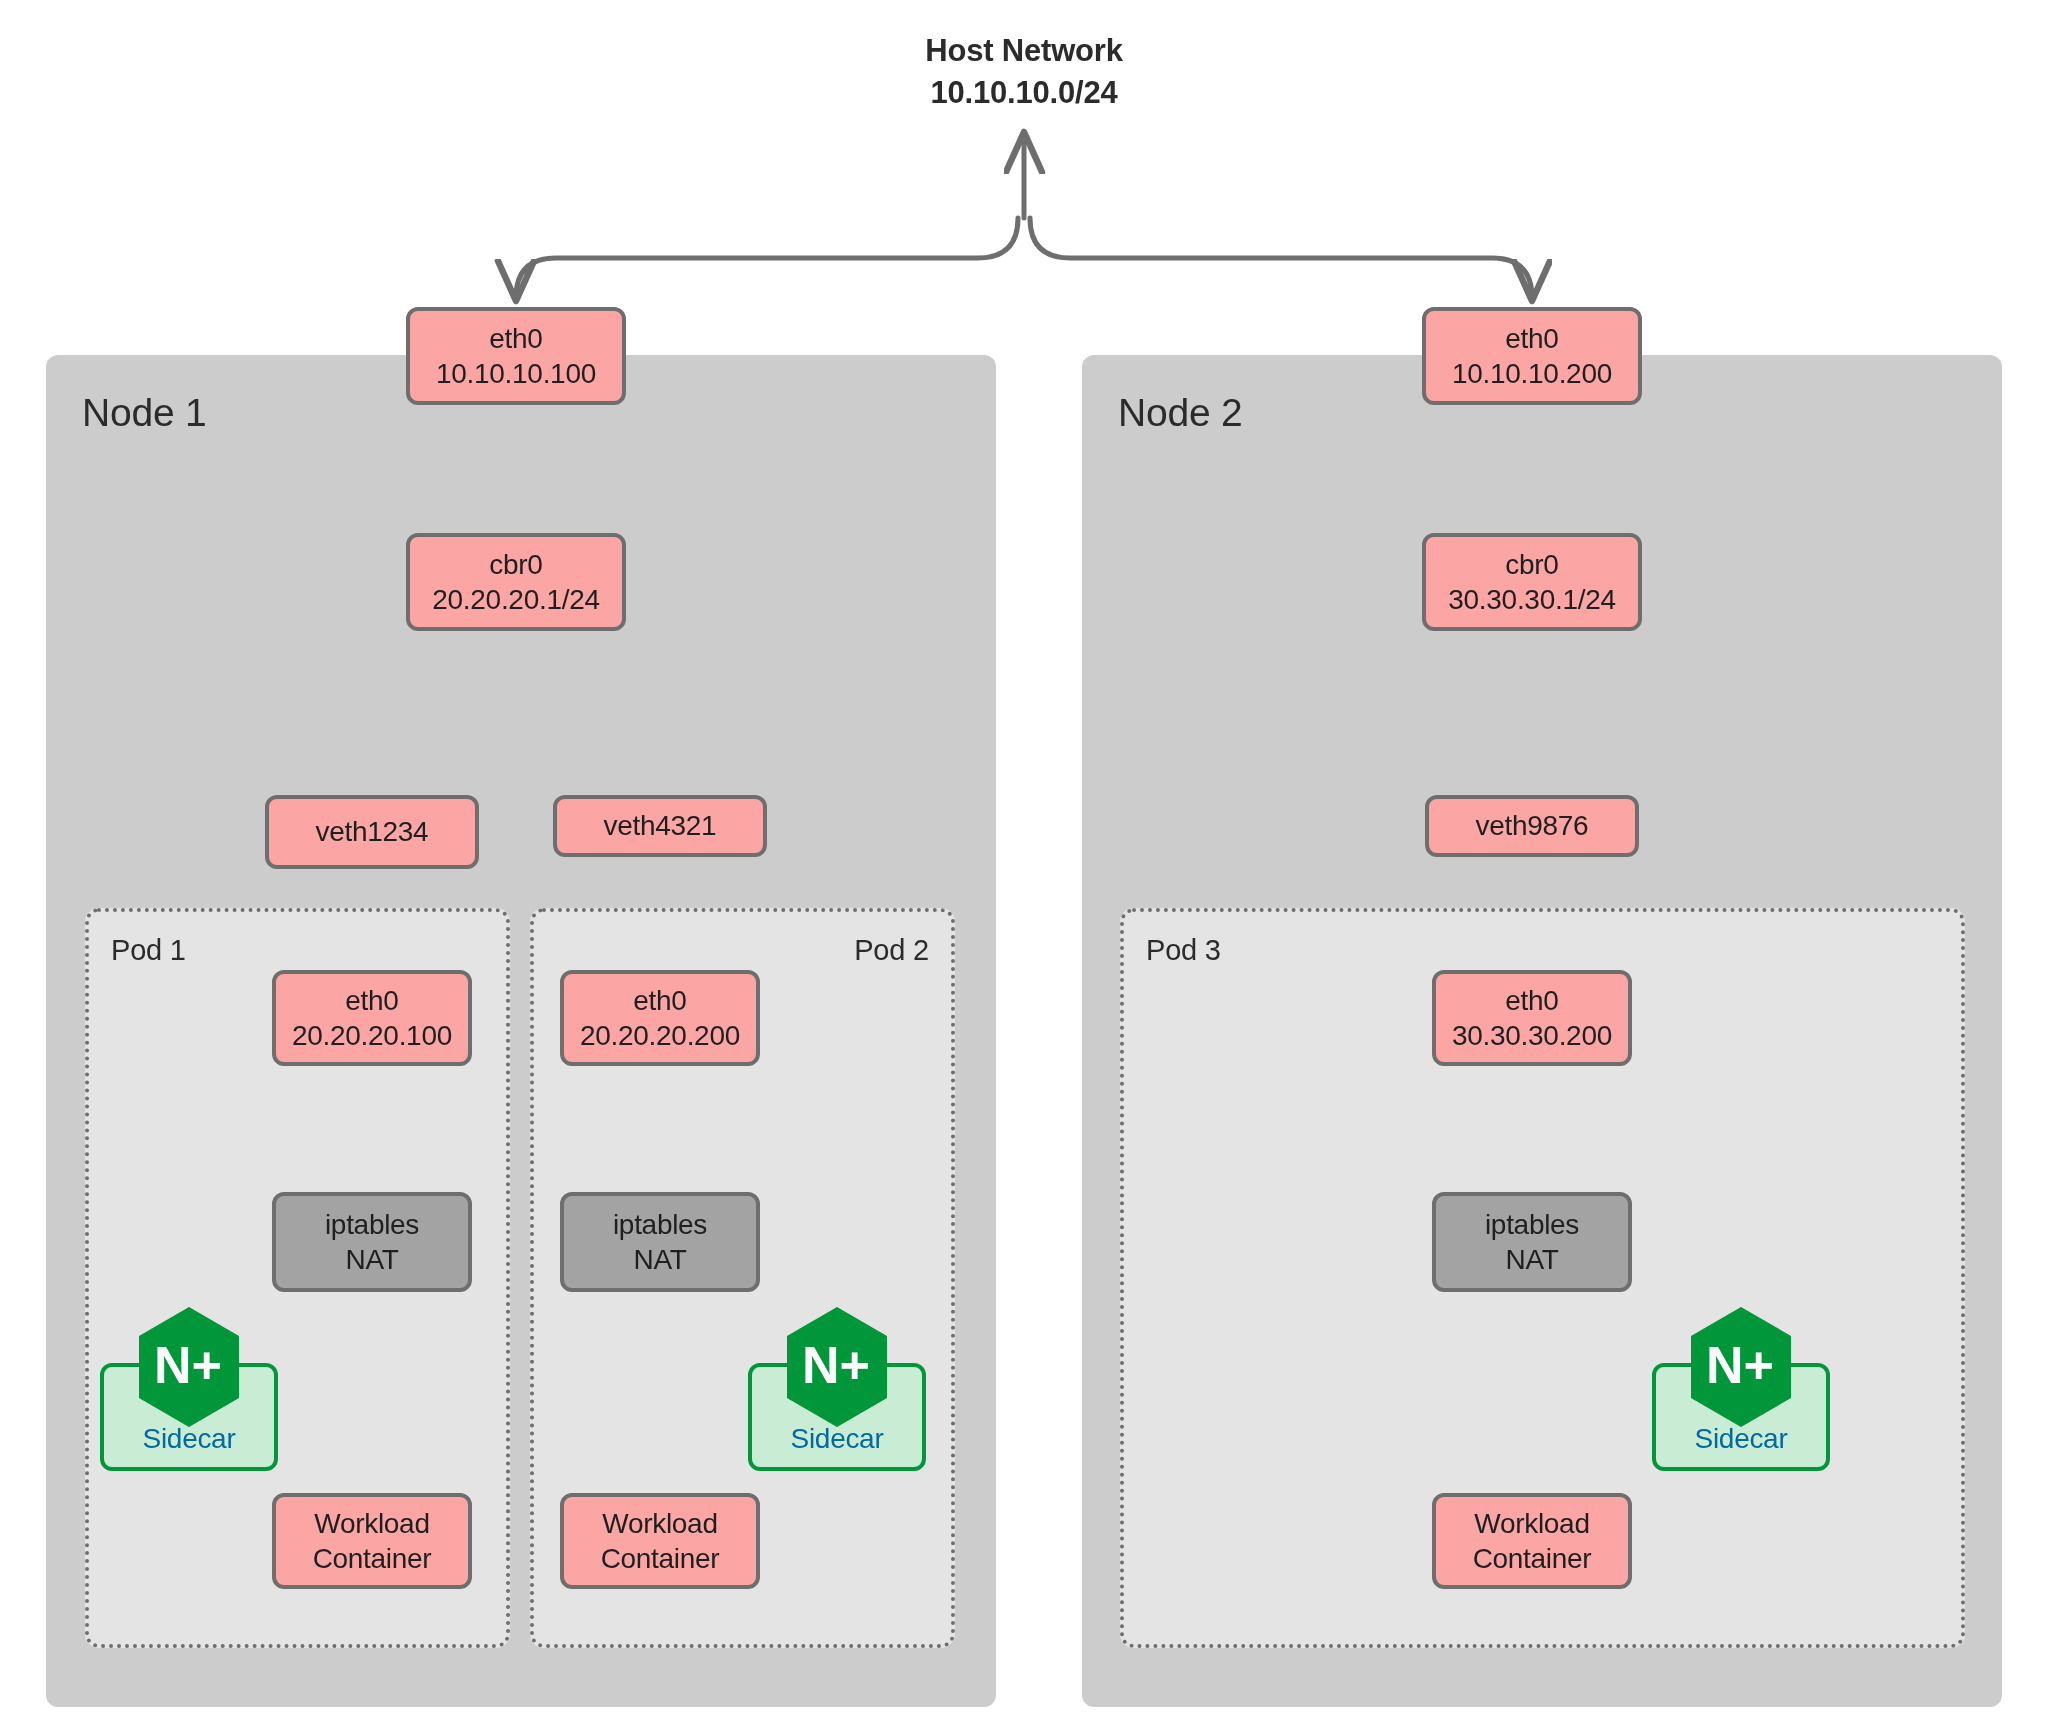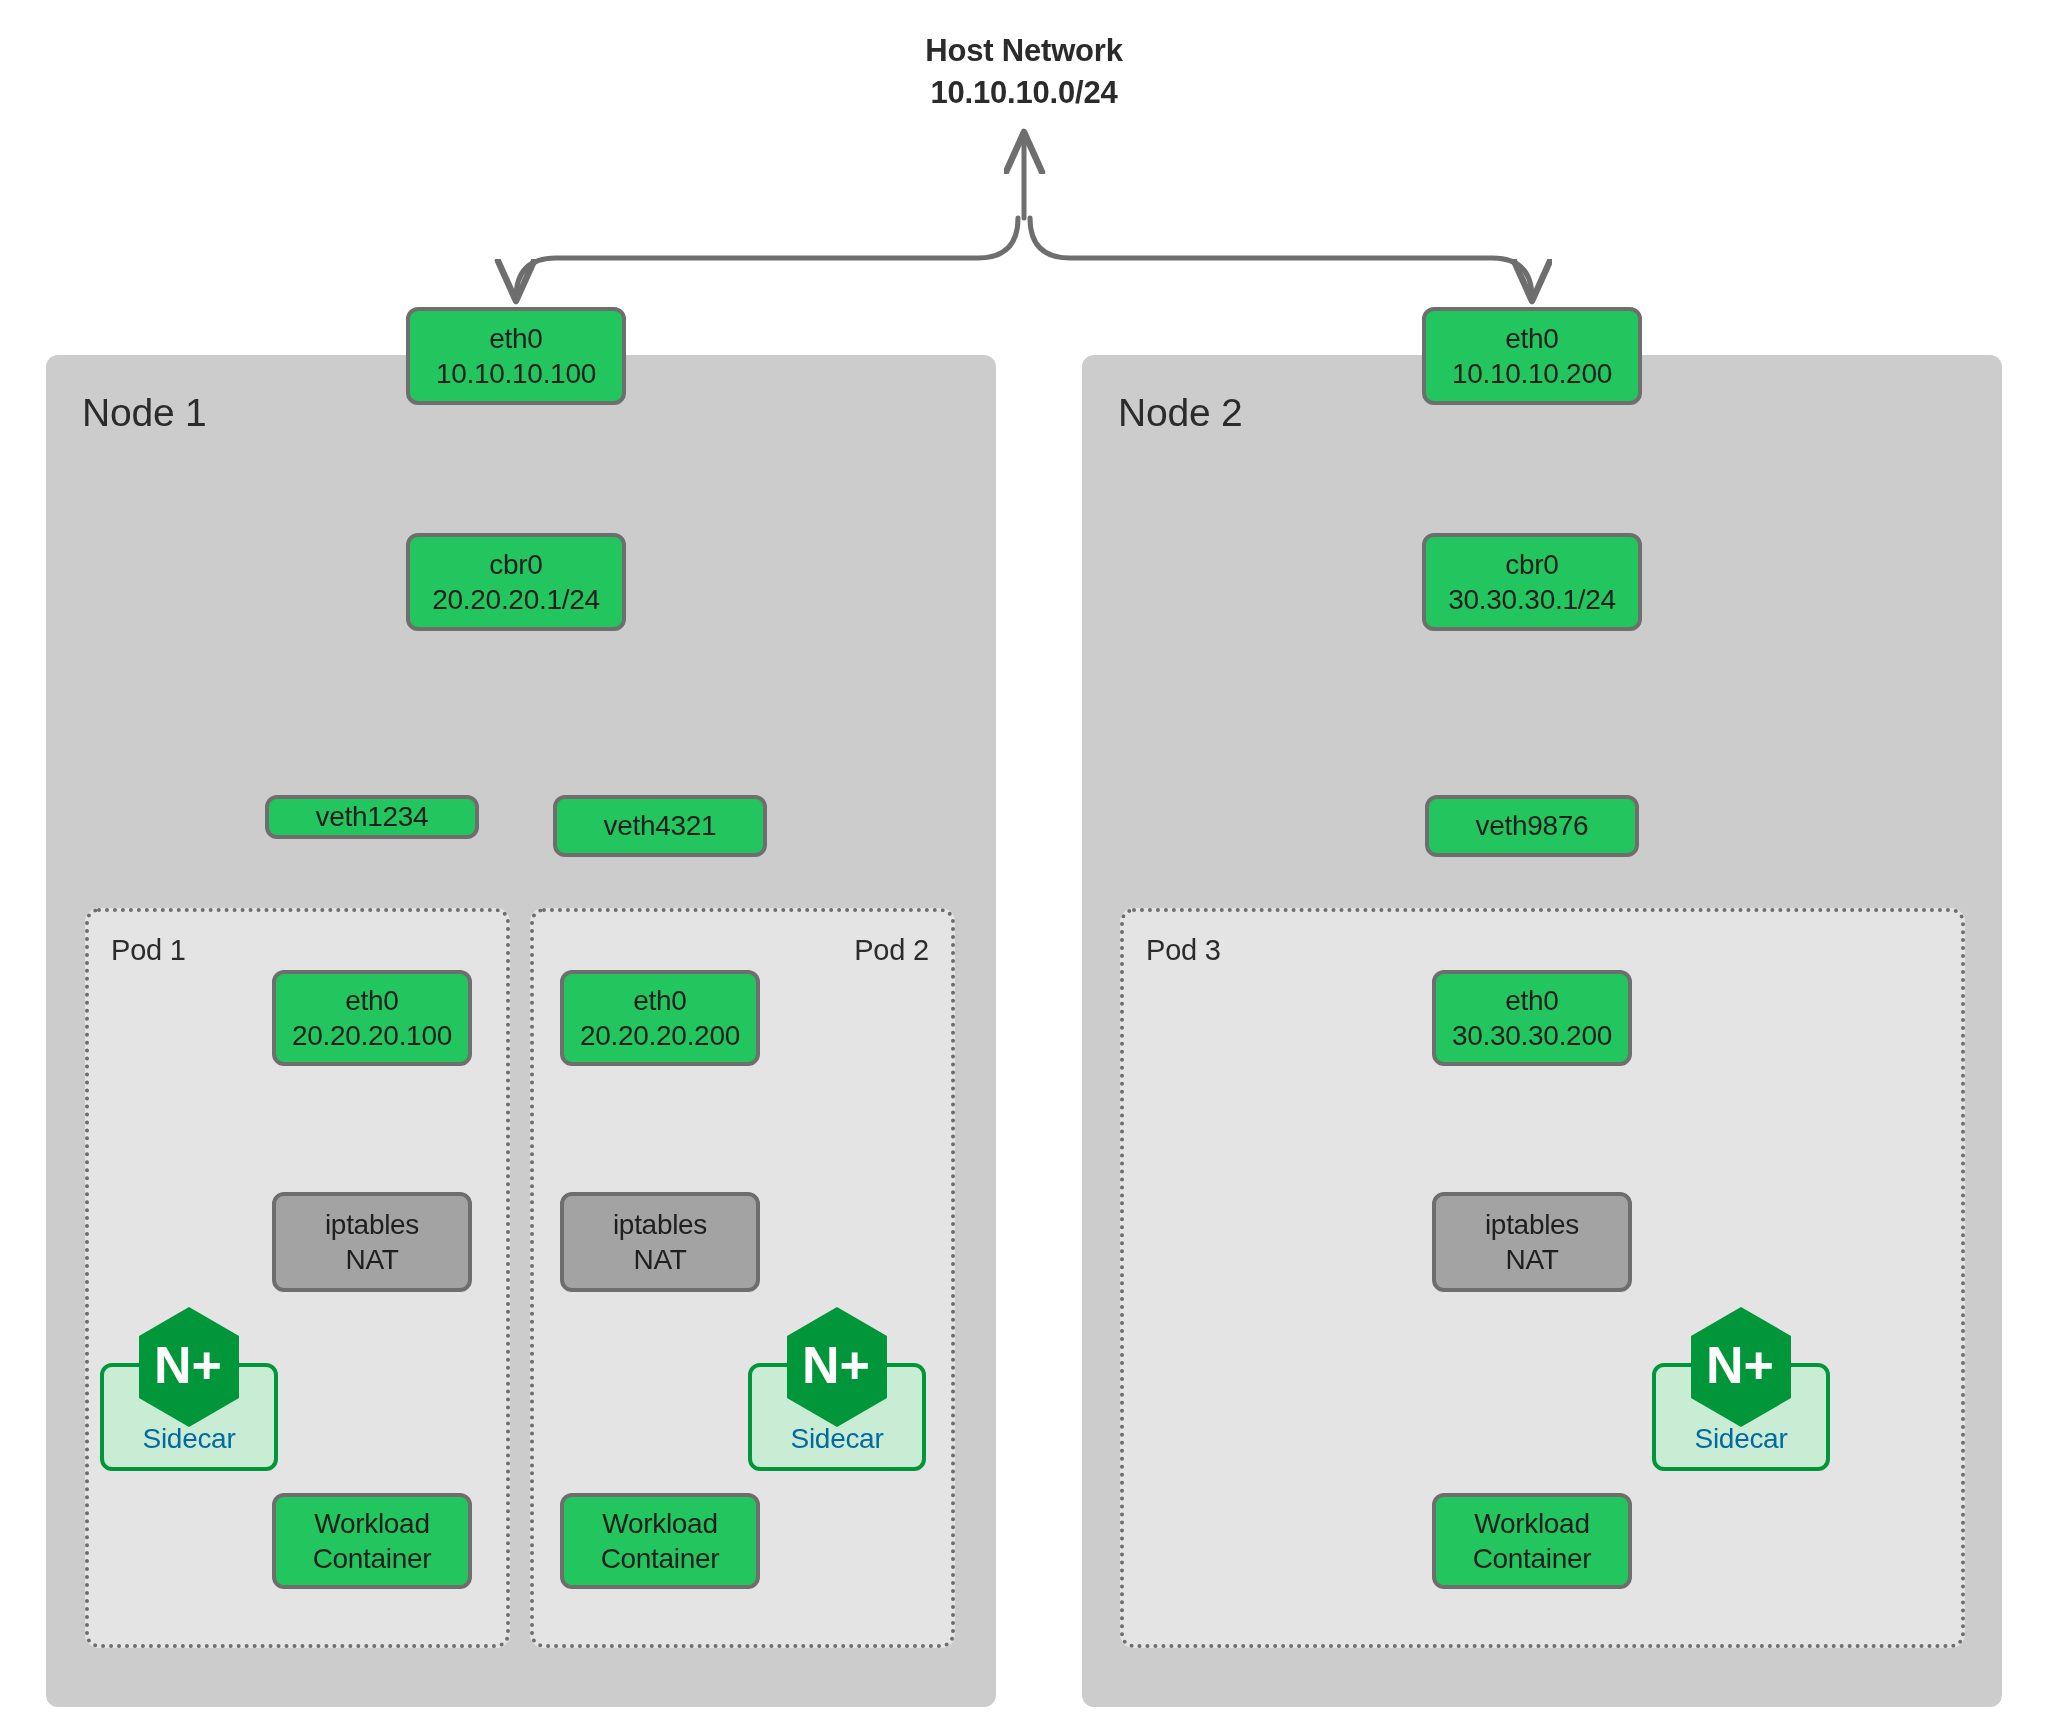--- a/index.html
+++ b/index.html
@@ -79,21 +79,21 @@
     letter-spacing: -0.2px;
     white-space: nowrap;
   }
   .pod-label.left  { left: 22px; }
   .pod-label.right { right: 22px; }
 
   
   .box {
     position: absolute;
     box-sizing: border-box;
-    background: #22c55e;
+    background: #fca5a5;
     border: 4px solid #6e6e6e;
     border-radius: 12px;
     display: flex;
     flex-direction: column;
     align-items: center;
     justify-content: center;
     text-align: center;
     font-size: 28px;
     line-height: 1.26;
     color: #1f1f1f;
@@ -222,21 +222,21 @@
   <div class="box" style="left:406px; top:307px; width:220px; height:98px;">
     <span>eth0</span>
     <span>10.10.10.100</span>
   </div>
 
   <div class="box" style="left:406px; top:533px; width:220px; height:98px;">
     <span>cbr0</span>
     <span>20.20.20.1/24</span>
   </div>
 
-  <div class="box" style="left:265px; top:795px; width:214px; height:44px;">
+  <div class="box" style="left:265px; top:795px; width:214px; height:74px;">
     <span>veth1234</span>
   </div>
   <div class="box" style="left:553px; top:795px; width:214px; height:62px;">
     <span>veth4321</span>
   </div>
 
   <div class="pod" style="left:85px; top:908px; width:425px; height:740px;">
     <div class="pod-label left">Pod 1</div>
   </div>
 

